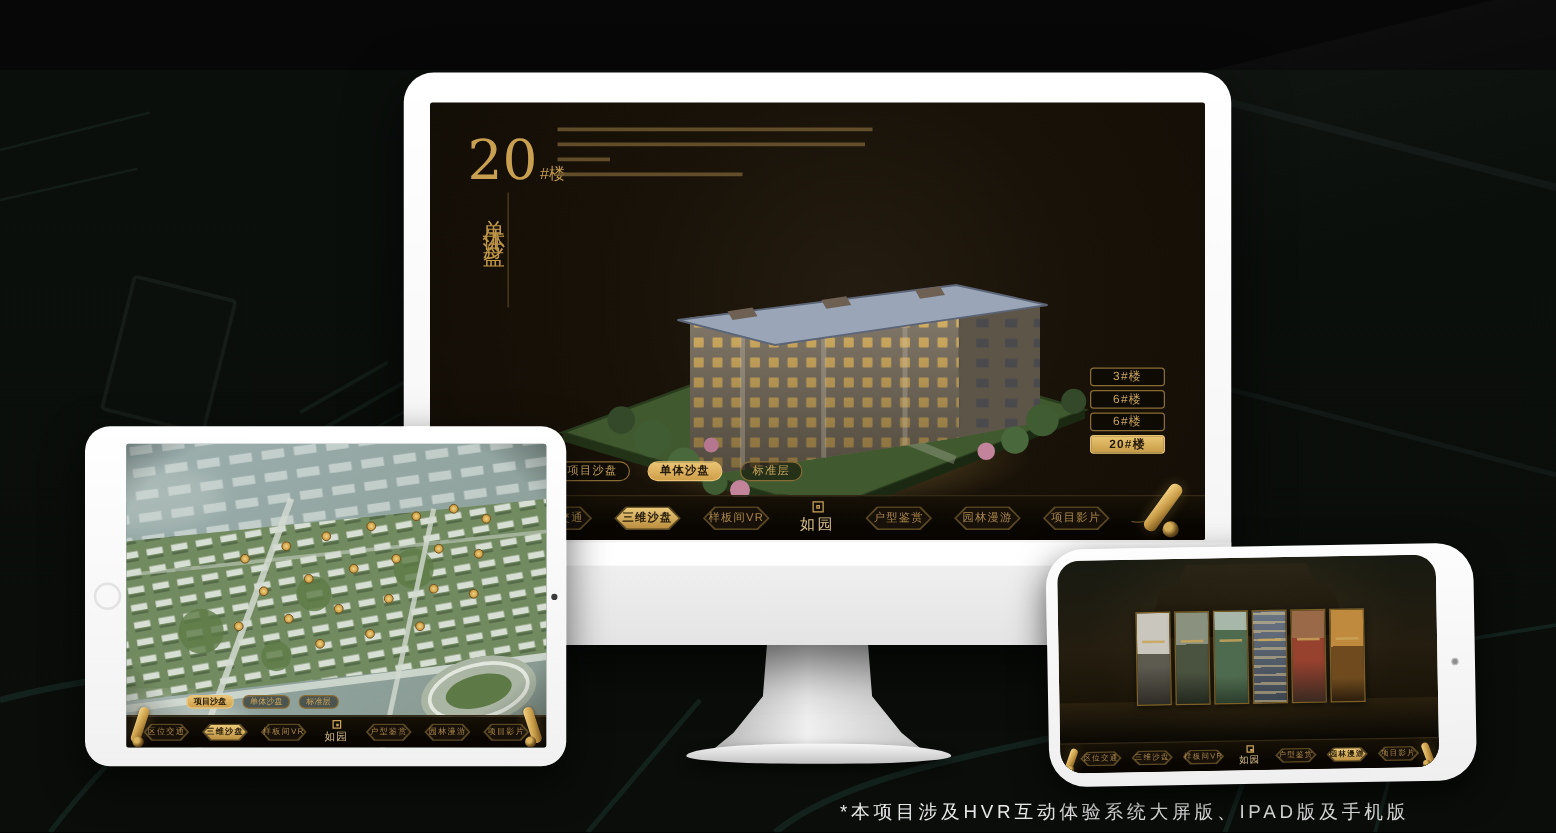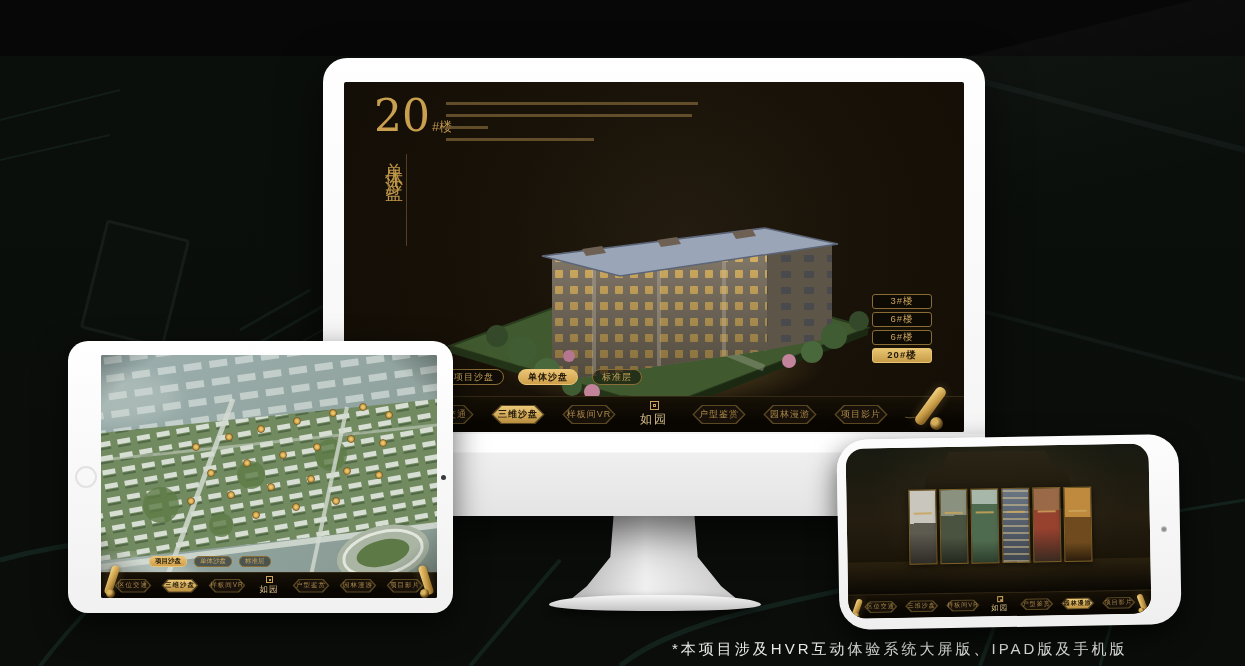--- a/index.html
+++ b/index.html
@@ -35,42 +35,42 @@
                   border-radius:0 0 24px 24px;
                   background:linear-gradient(#ffffff 0 18px,#efefef 19px,#e4e4e4 100%); }
   .monitor-stand { position:absolute; left:570px; top:514px; width:168px; height:86px; z-index:1;
                    background:linear-gradient(90deg,#b4b4b4,#f0f0f0 45%,#c8c8c8);
                    clip-path:polygon(26% 0,74% 0,76% 50%,90% 84%,100% 100%,0 100%,10% 84%,24% 50%); }
   .monitor-base { position:absolute; left:549px; top:595px; width:212px; height:16px; z-index:1;
                   border-radius:50%/70% 70% 45% 45%;
                   background:linear-gradient(#f6f6f6,#c2c2c2); box-shadow:0 5px 10px rgba(0,0,0,.55); }
 
   
-  .scr-headline { position:absolute; left:30px; top:12px; color:#c49a4e; }
+  .scr-headline { position:absolute; left:30px; top:25px; color:#c49a4e; }
   .scr-num { font-family:"DejaVu Serif",serif; font-size:44px; line-height:1; color:#c9a050; }
   .scr-suffix { font-size:13px; margin-left:2px; }
   .scr-vert { margin:10px 0 0 8px; writing-mode:vertical-rl; font-size:18px; letter-spacing:7px;
               height:110px; font-family:"DejaVu Serif",serif; color:#bf9648; }
   .scr-vert-line { position:absolute; left:62px; top:72px; width:1px; height:92px;
                    background:rgba(196,154,78,.35); }
   .scr-desc { position:absolute; left:102px; top:20px; }
   .scr-desc i { display:block; height:3px; margin-bottom:9px; background:#6e5830; opacity:.85; }
 
   .floor-btns { position:absolute; left:528px; top:212px; width:60px; display:flex;
                 flex-direction:column; gap:3px; z-index:4; }
   .floor-btn { height:15px; font-size:9.5px; letter-spacing:1px; color:#c9a45a;
                background:rgba(8,6,2,.55); border:1px solid #8a6d35; border-radius:3px;
                display:flex; align-items:flex-start; justify-content:center; cursor:pointer; }
   .floor-btn.active { background:linear-gradient(#e9c572,#c79c48); color:#241a08;
                       border-color:#e9c572; font-weight:bold; }
 
   .scr-subtabs { position:absolute; left:100px; top:287px; display:flex; gap:14px; z-index:4; }
   .chip { height:16px; padding:0 9px; border-radius:8px; border:1px solid #8a6d35;
           color:#c9a45a; background:rgba(10,8,3,.5); font-size:9px; letter-spacing:1px;
-          display:flex; align-items:center; white-space:nowrap; cursor:pointer; }
+          display:flex; align-items:flex-start; white-space:nowrap; cursor:pointer; }
   .chip.active { background:linear-gradient(#eac474,#cf9f4a); color:#241a08;
                  border-color:#eac474; font-weight:bold; }
 
   .navbar { display:flex; align-items:center; justify-content:center;
             background:linear-gradient(#171106,#090602 70%); border-top:1px solid #332915; }
   .scr-nav { position:absolute; left:0; right:0; bottom:0; height:36px; gap:13px; z-index:3; }
   .nav-item { position:relative; display:flex; align-items:center; justify-content:center;
               white-space:nowrap; cursor:pointer; }
   .nav-item .lbl { position:relative; z-index:2; letter-spacing:1px; color:#ab8748; }
   .nav-item::before { content:""; position:absolute; inset:0;

